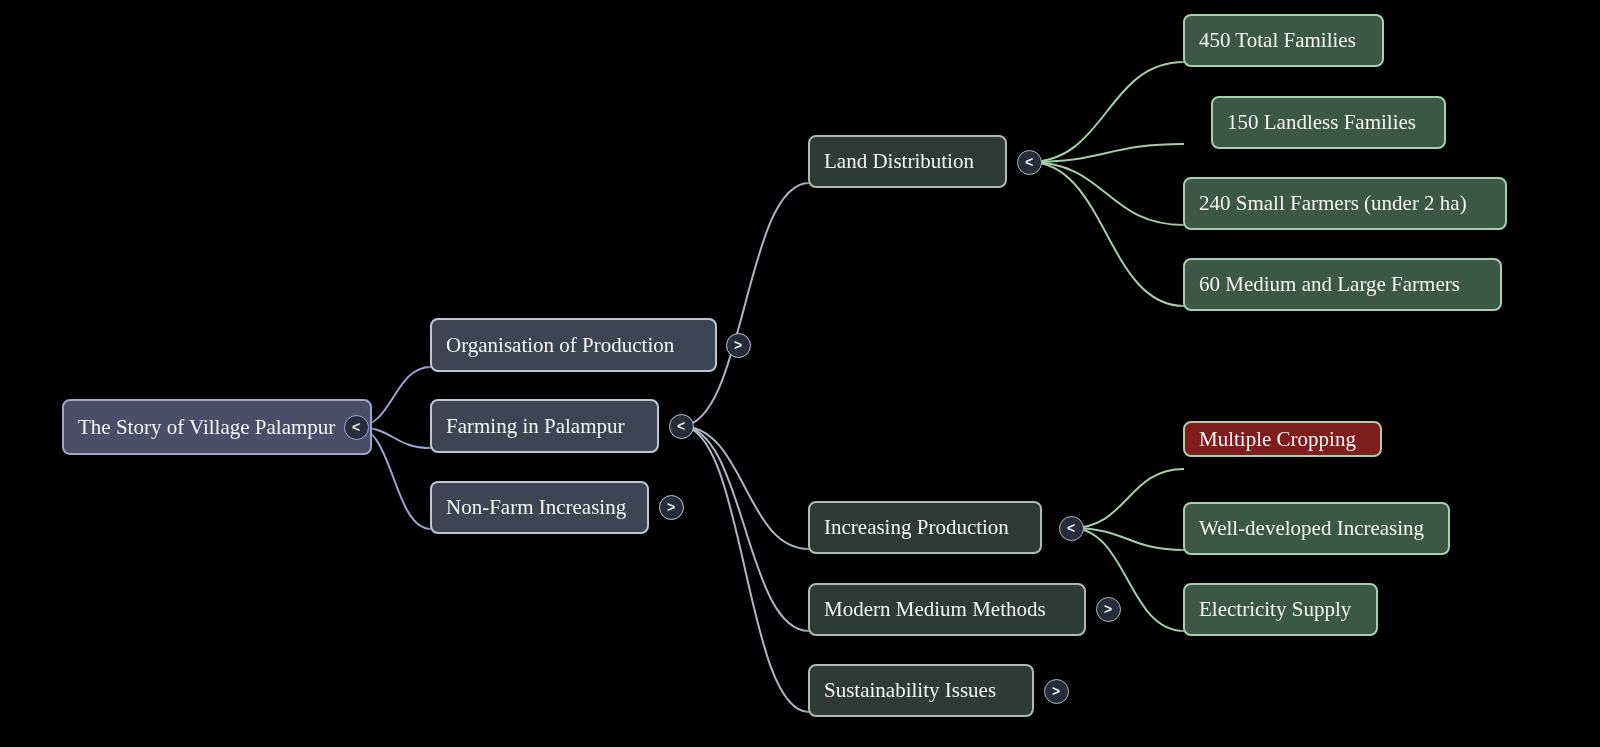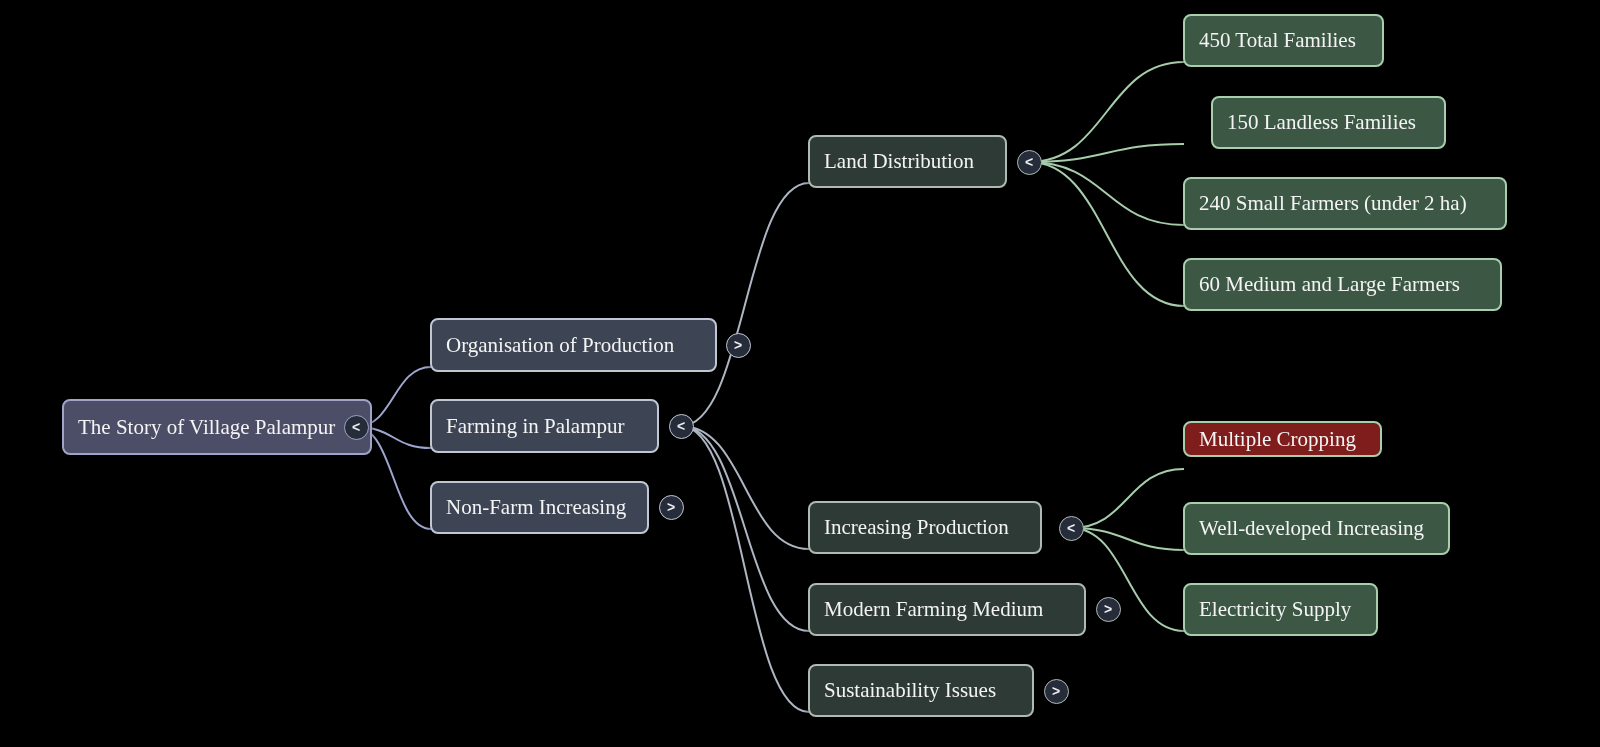--- a/index.html
+++ b/index.html
@@ -108,21 +108,21 @@
       <div class="toggle" style="left: 1016.5px; top: 149.5px; border-color: rgb(174, 187, 178);">
         <span>&lt;</span>
       </div>
       <div class="node" style="left: 808px; top: 501px; width: 234px; height: 53px; background: rgb(46, 58, 53); border-color: rgb(174, 187, 178);">
         <span>Increasing Production</span>
       </div>
       <div class="toggle" style="left: 1058.5px; top: 515.5px; border-color: rgb(174, 187, 178);">
         <span>&lt;</span>
       </div>
       <div class="node" style="left: 808px; top: 583px; width: 278px; height: 53px; background: rgb(46, 58, 53); border-color: rgb(174, 187, 178);">
-        <span>Modern Farming Medium</span>
+        <span>Modern Medium Methods</span>
       </div>
       <div class="toggle" style="left: 1095.5px; top: 596.5px; border-color: rgb(174, 187, 178);">
         <span>&gt;</span>
       </div>
       <div class="node" style="left: 808px; top: 664px; width: 226px; height: 53px; background: rgb(46, 58, 53); border-color: rgb(174, 187, 178);">
         <span>Sustainability Issues</span>
       </div>
       <div class="toggle" style="left: 1043.5px; top: 678.5px; border-color: rgb(174, 187, 178);">
         <span>&gt;</span>
       </div>

